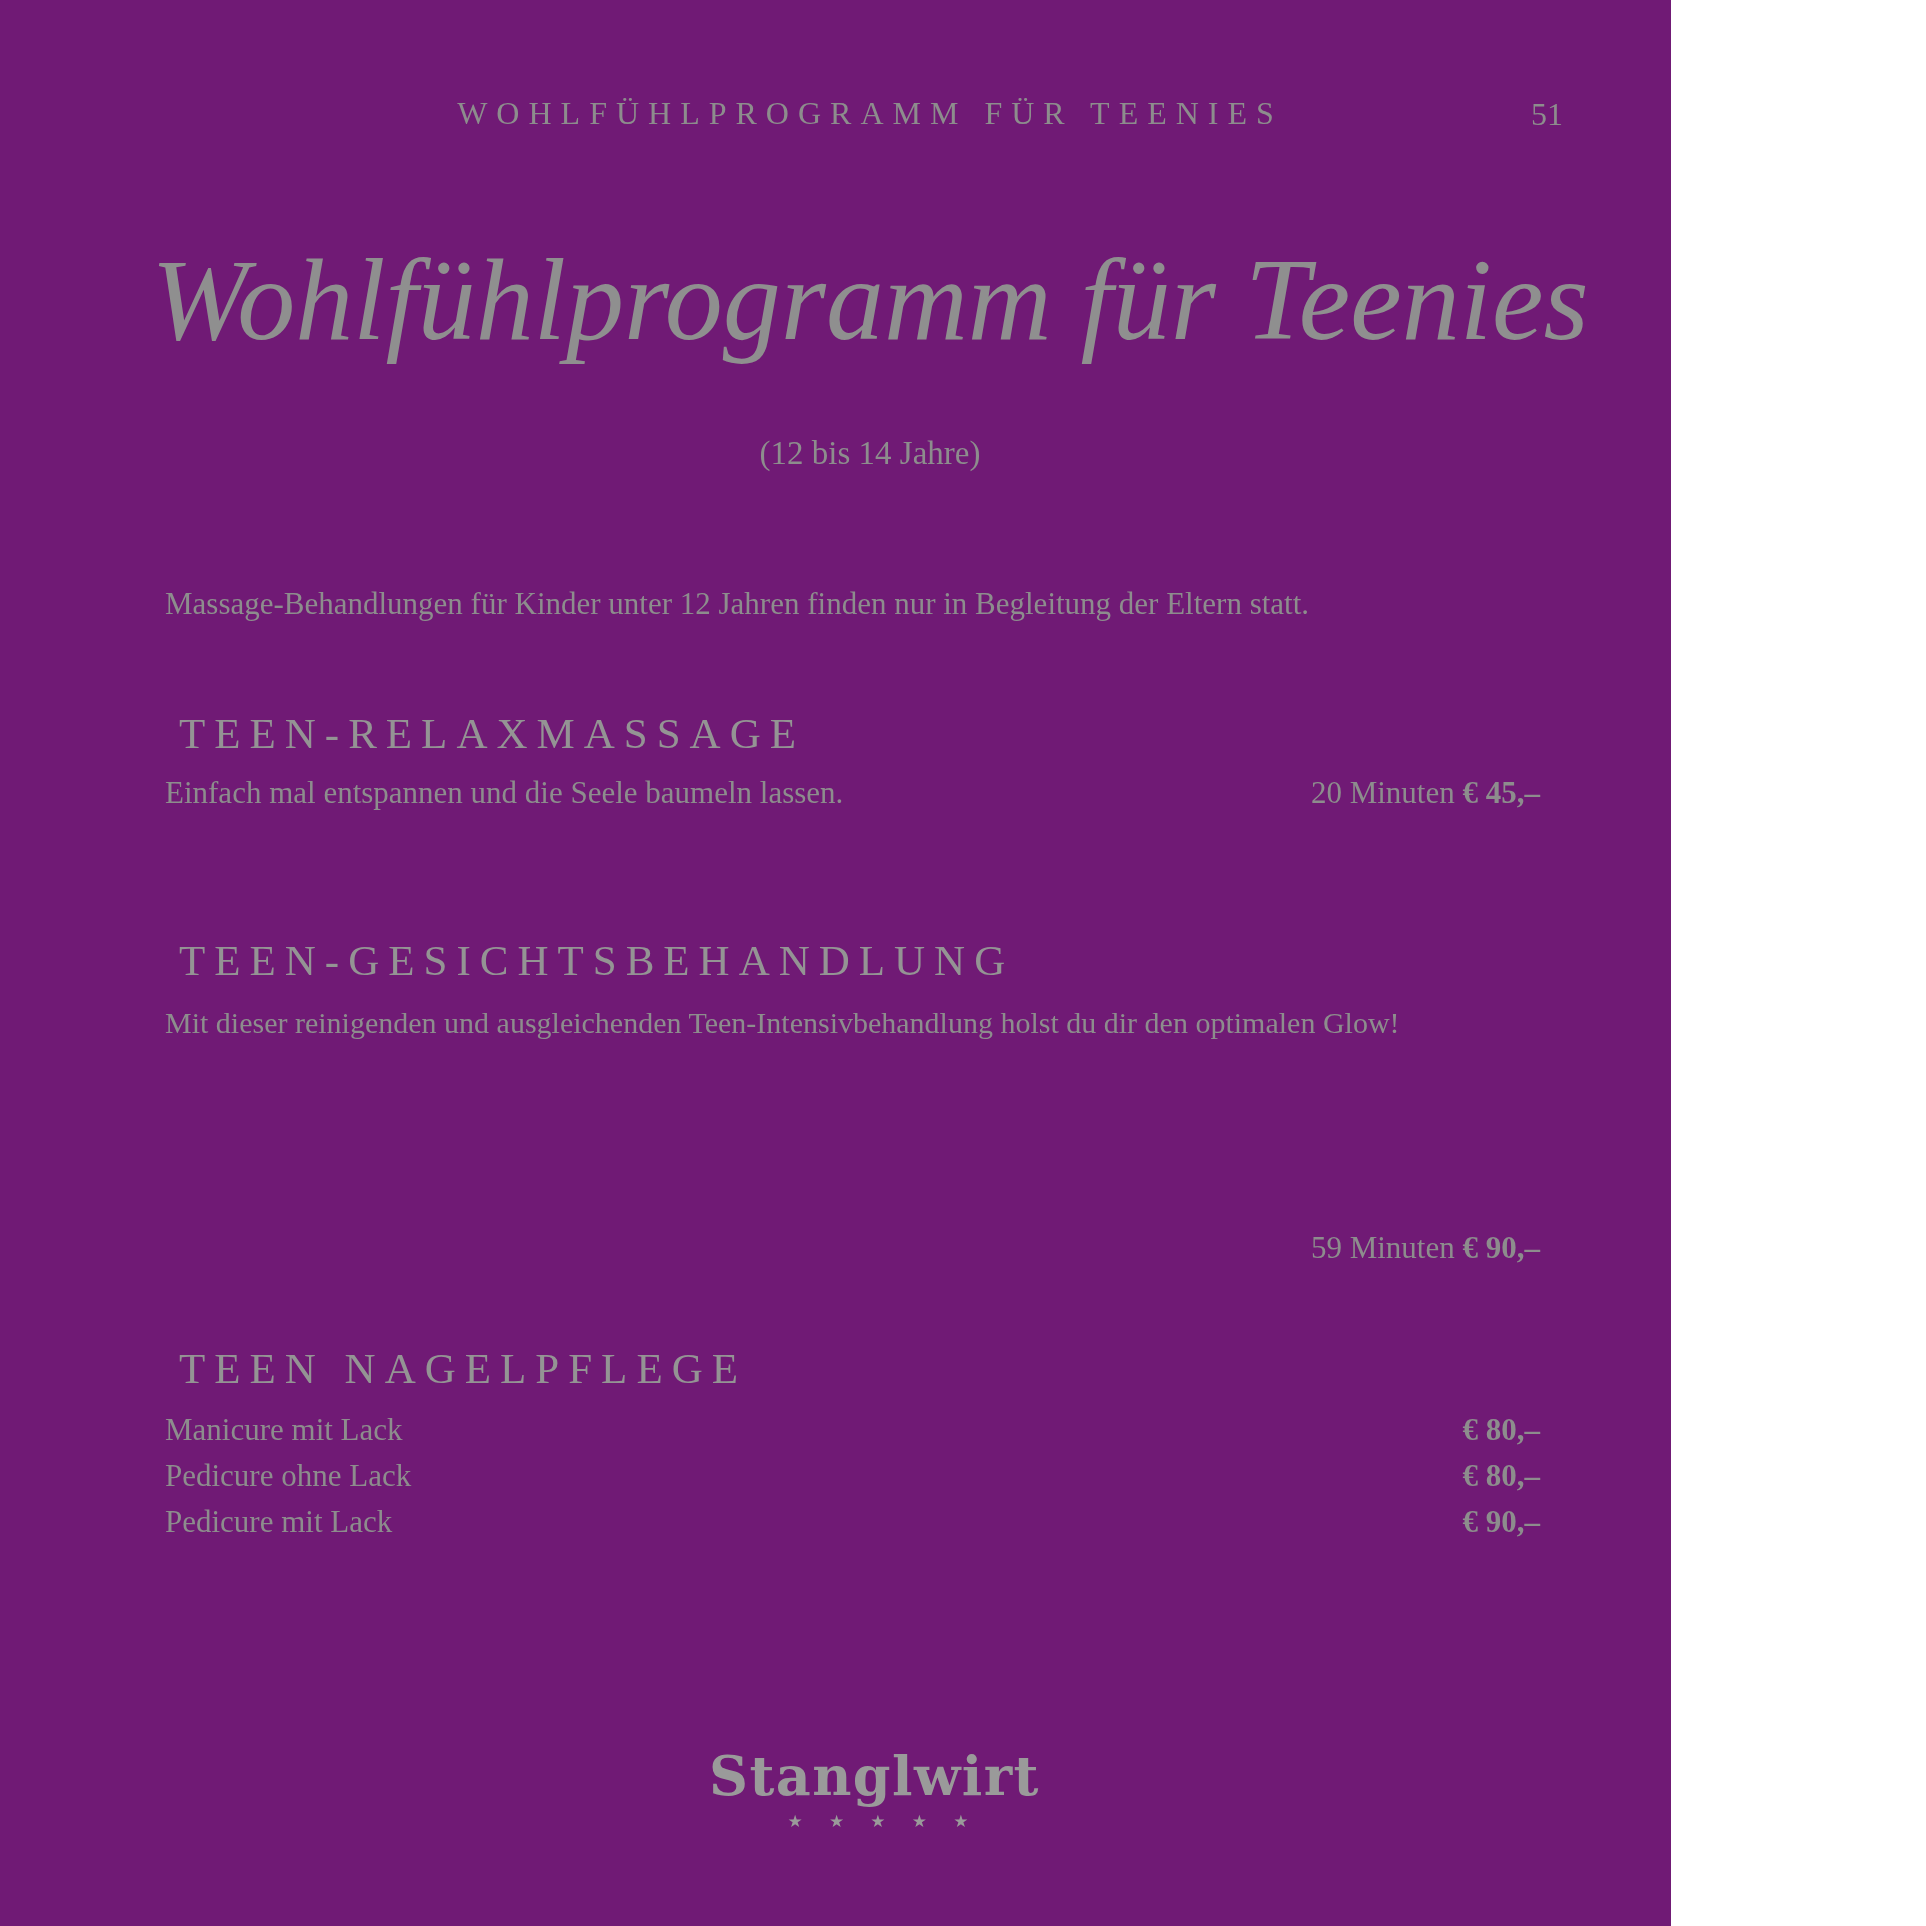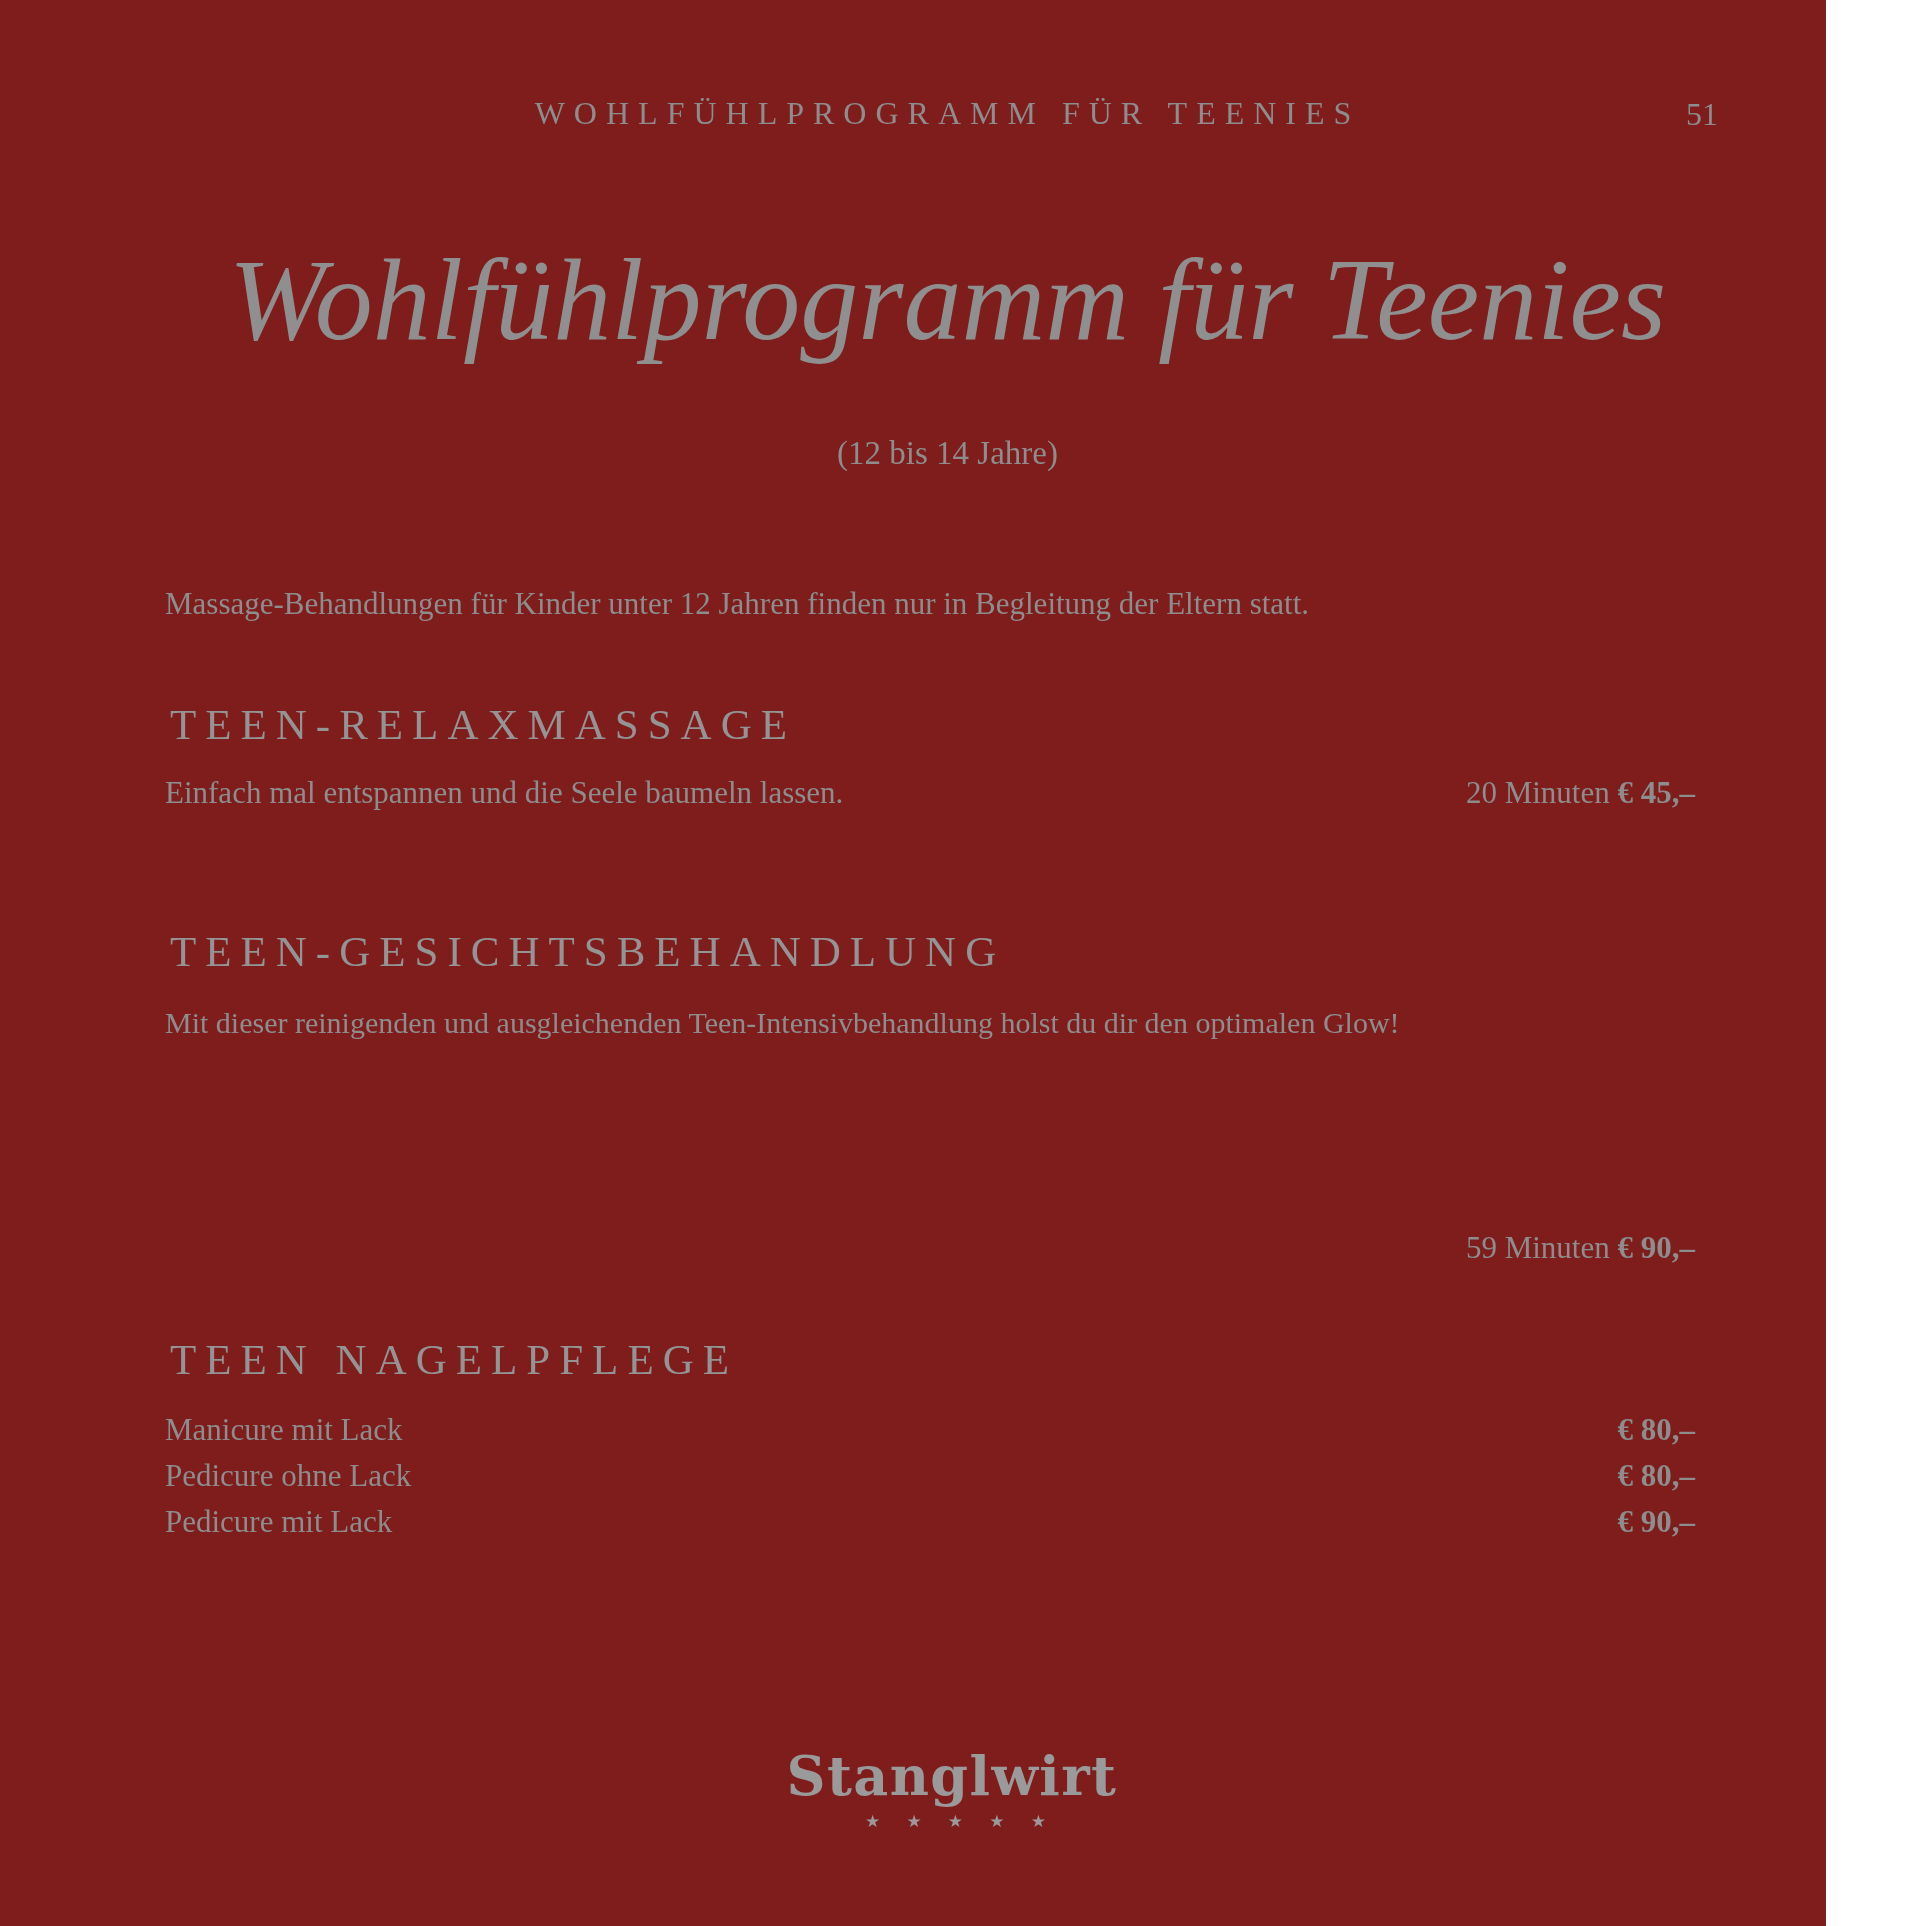--- a/index.html
+++ b/index.html
@@ -2,23 +2,23 @@
 <html style="font-size:11px"><head>
 <meta charset="utf-8">
 <style>
   html, body {
     margin: 0;
     padding: 0;
     background: #ffffff;
   }
   .page {
     position: relative;
-    width: 1826px;
+    width: 1671px;
     height: 1926px;
-    background: #7f1d1d;
+    background: #701a75;
     font-family: "Liberation Serif", serif;
     color: #8d8d8d;
     overflow: hidden;
   }
   .running-head {
     position: absolute;
     top: 95px;
     left: 69px;
     right: 0;
     text-align: center;
@@ -63,21 +63,21 @@
     right: 131px;
     font-size: 31px;
     line-height: 47px;
   }
   .section-heading {
     position: absolute;
     left: 163px;
     font-size: 43px;
     letter-spacing: 9px;
     font-weight: normal;
-    margin: 7px;
+    margin: 16px;
     color: #949494;
   }
   .h-sec1 { top: 693px; }
   .h-sec2 { top: 920px; }
   .h-sec3 { top: 1328px; }
   .service-row {
     position: absolute;
     left: 165px;
     right: 131px;
     display: flex;

